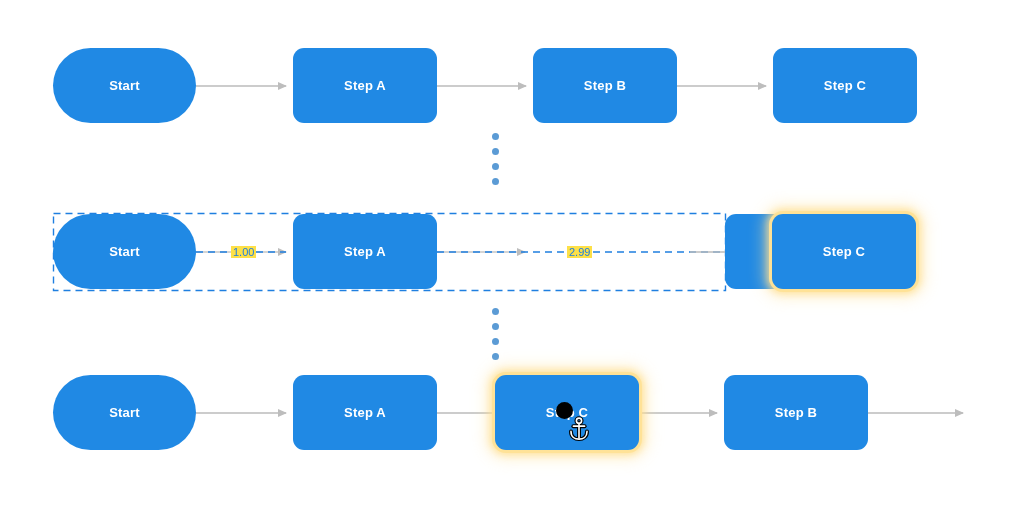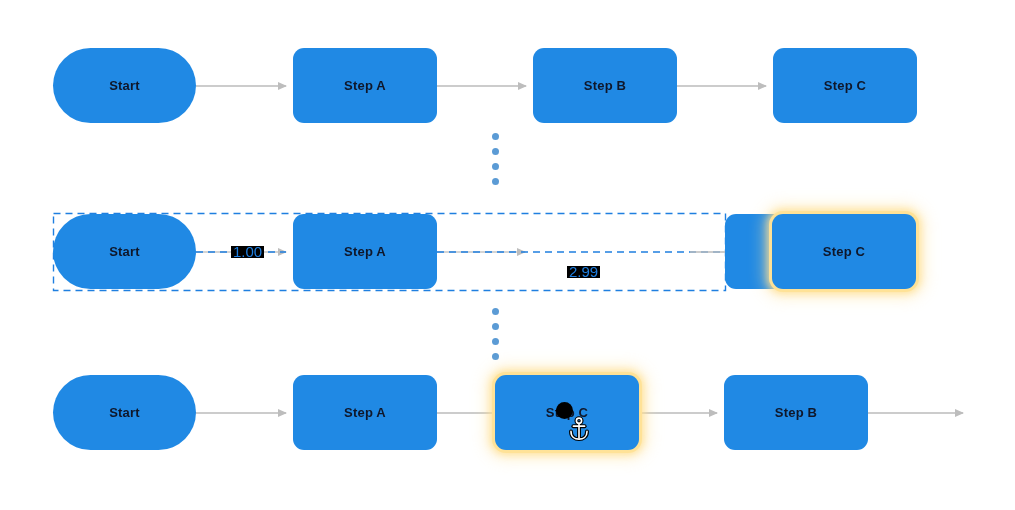--- a/index.html
+++ b/index.html
@@ -25,21 +25,21 @@
     top: 0;
     width: 1015px;
     height: 510px;
   }
   
   .node {
     position: absolute;
     display: flex;
     align-items: center;
     justify-content: center;
-    color: #0f172a;
+    color: #ffffff;
     font-size: 13px;
     font-weight: bold;
     letter-spacing: 0.2px;
     box-sizing: border-box;
     user-select: none;
   }
   .node.shape-stadium {
     border-radius: 999px;
   }
   .node.shape-rect {
@@ -66,23 +66,23 @@
     width: 7px;
     height: 7px;
     border-radius: 50%;
     background: #5b9bd5;
     margin-bottom: 8px;
   }
   .ellipsis .dot:last-child { margin-bottom: 0; }
   
   .edge-label {
     position: absolute;
-    font-size: 15px;
+    font-size: 11px;
     color: #1f7fe0;
-    background: #000000;
+    background: #fde047;
     padding: 0 2px;
     line-height: 12px;
     white-space: nowrap;
     user-select: none;
   }
   
   .cursor-dot {
     position: absolute;
     width: 17px;
     height: 17px;
@@ -172,21 +172,21 @@
     <span class="node-label">Step A</span>
   </div>
   <div class="node shape-rect" style="left:725px; top:214px; width:65px; height:75px; background:#2089e4;">
     <span class="node-label"></span>
   </div>
   <div class="node shape-rect glow" style="left:772px; top:214px; width:144px; height:75px; background:#2089e4;">
     <span class="node-label">Step C</span>
   </div>
 
   <div class="edge-label" style="left:231px; top:246px;">1.00</div>
-  <div class="edge-label" style="left:567px; top:246px;margin-top:20px;">2.99</div>
+  <div class="edge-label" style="left:567px; top:246px;">2.99</div>
 
   <div class="ellipsis" style="left:492px; top:308px;">
     <span class="dot"></span>
     <span class="dot"></span>
     <span class="dot"></span>
     <span class="dot"></span>
   </div>
 
   <div class="node shape-stadium" style="left:53px; top:375px; width:143px; height:75px; background:#2089e4;">
     <span class="node-label">Start</span>

